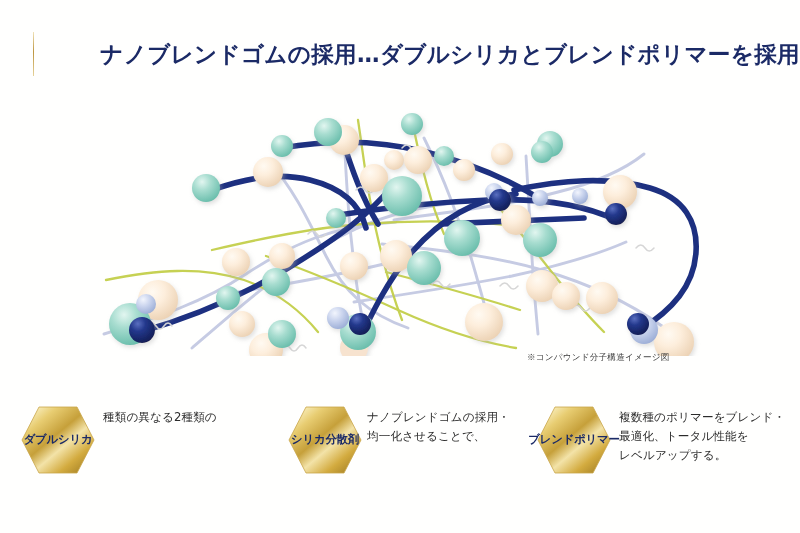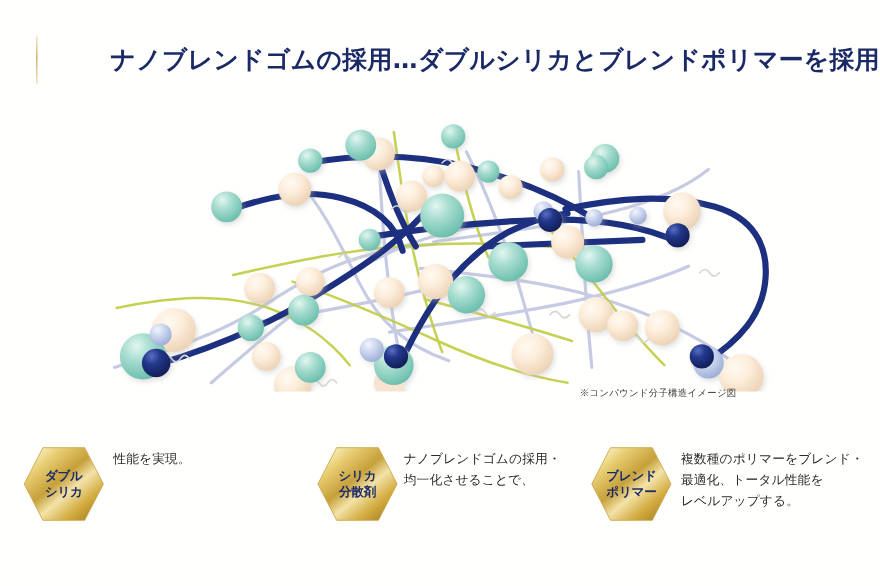--- a/index.html
+++ b/index.html
@@ -72,21 +72,21 @@
   .feature:nth-child(3) { left:537px; }
 
   .hex-badge {
     position:absolute; left:0; top:7px;
     width:74px; height:70px;
   }
   .hex-badge svg { display:block; }
   .hex-label {
     position:absolute; left:0; top:7px;
     width:74px; height:70px;
-    display:flex; flex-direction:column;
+    display:flex; 
     align-items:center; justify-content:center;
     font-size:11.4px; font-weight:700;
     color:#1b2a66; line-height:1.32;
     text-align:center; letter-spacing:-0.2px;
     font-family:"DejaVu Sans",sans-serif;
     pointer-events:none;
   }
   .hex-label span { display:block; white-space:nowrap; }
 
   .feature-text {
@@ -267,21 +267,21 @@
             </linearGradient>
           </defs>
           <polygon points="18,2 56,2 73,35 56,68 18,68 1,35" fill="url(#goldA)" stroke="#c9a64a" stroke-width="0.8"></polygon>
         </svg>
       </div>
       <div class="hex-label">
         <span>ダブル</span>
         <span>シリカ</span>
       </div>
       <div class="feature-text">
-        <span>性能を実現。</span>
+        <span>種類の異なる2種類の</span>
       </div>
     </div>
 
     <div class="feature">
       <div class="hex-badge">
         <svg width="74" height="70" viewBox="0 0 74 70">
           <polygon points="18,2 56,2 73,35 56,68 18,68 1,35" fill="url(#goldA)" stroke="#c9a64a" stroke-width="0.8"></polygon>
         </svg>
       </div>
       <div class="hex-label">

